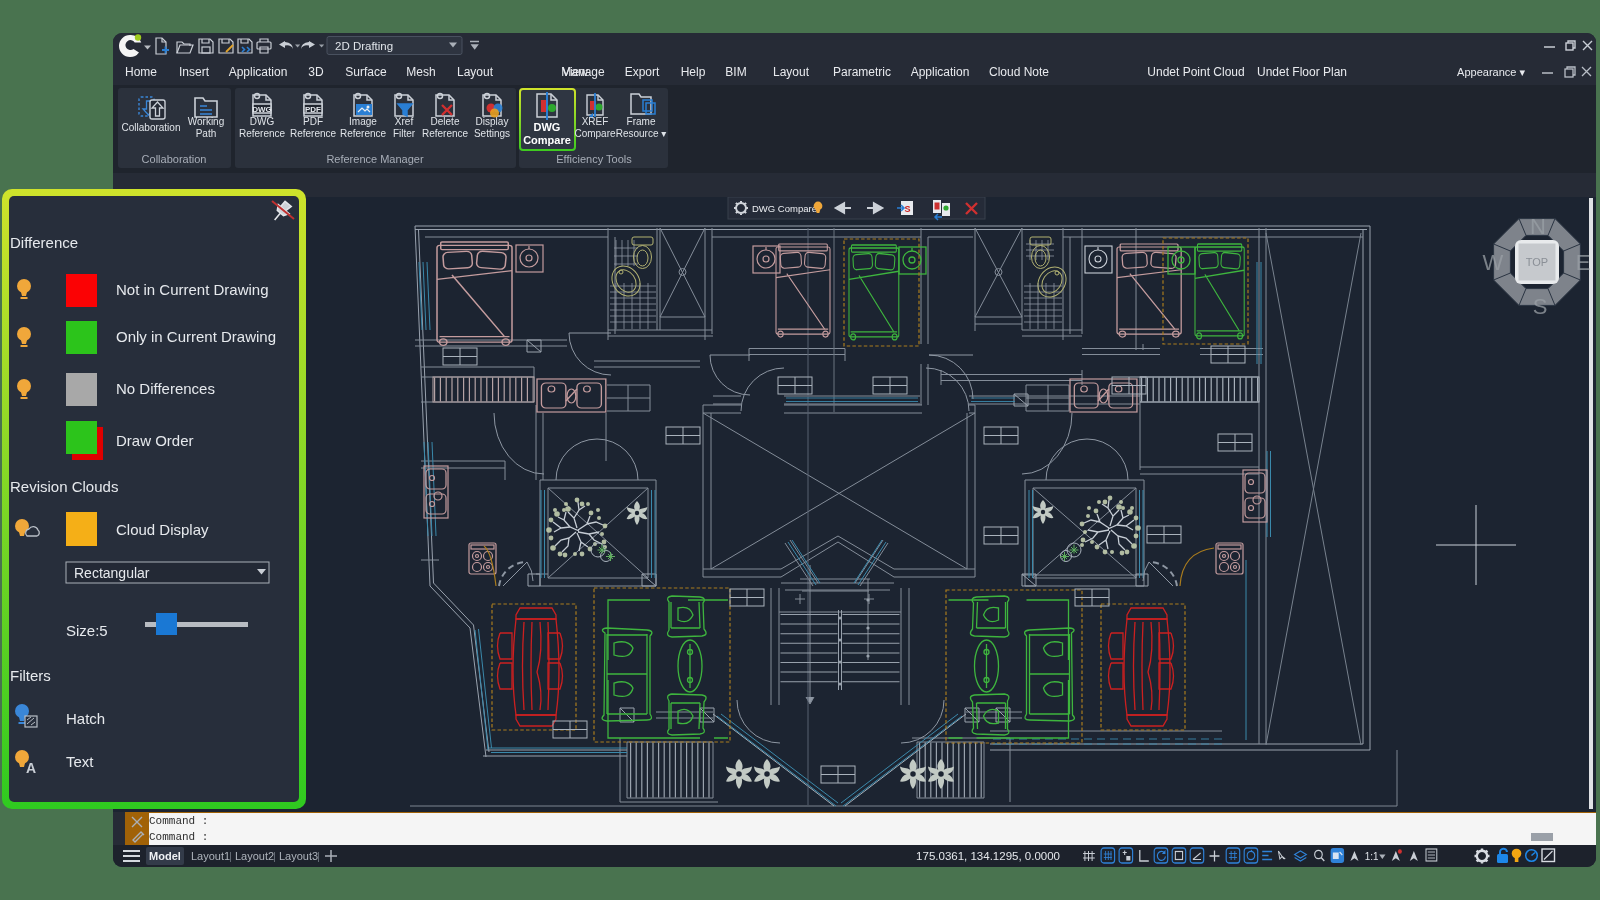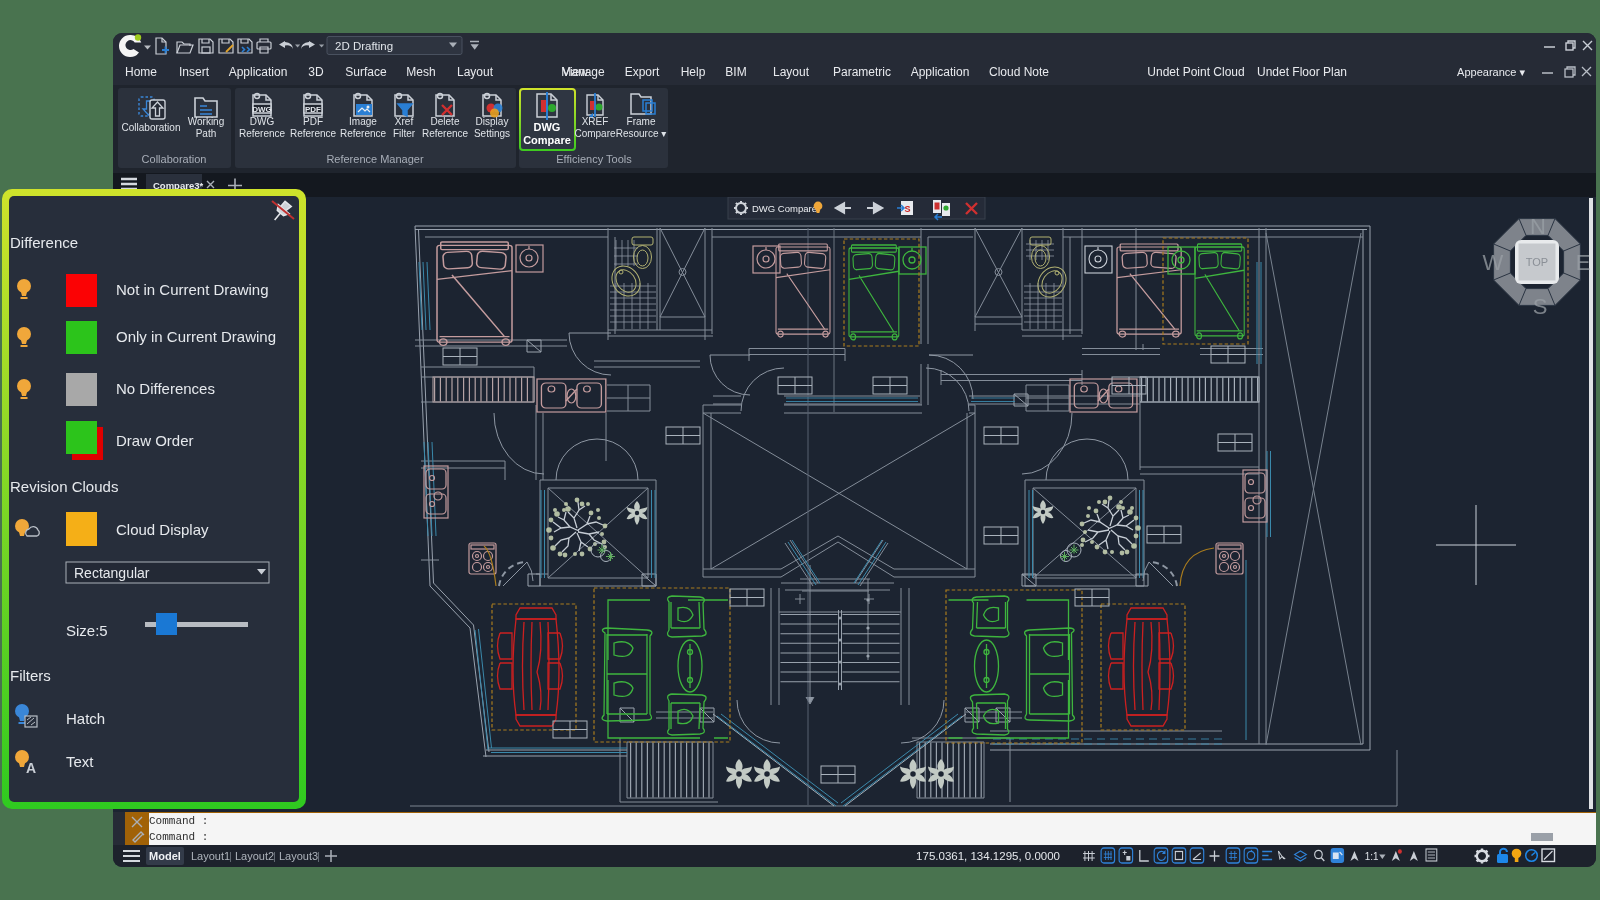--- a/index.html
+++ b/index.html
@@ -222,29 +222,20 @@
 
       <g transform="translate(528,11)" stroke="#ccd1d8" stroke-width="1.5" fill="none">
         <path d="M-10 -2 h8 l2 3 h10 v17 h-20 z"></path>
         <rect x="2" y="4" width="9" height="11" stroke="#2a7fd4"></rect>
           <path d="M5 7 h9 v11 h-9 z" stroke="#2a7fd4"></path>
       </g>
       <text x="528" y="40" font-size="10" fill="#dfe3e8" text-anchor="middle">Frame</text>
         <text x="528" y="52" font-size="10" fill="#dfe3e8" text-anchor="middle">Resource ▾</text>
     </svg>
   </div>
-  <div id="filebar">
-    <svg class="abs" style="left:0;top:0;" width="260" height="24" viewBox="0 0 260 24">
-      <path d="M8 6h16M8 11h16M8 16h16" stroke="#d4d8de" stroke-width="2.4"></path>
-      <rect x="33" y="1" width="56" height="23" fill="#2a303c"></rect>
-      <text x="40" y="16" font-size="9.5" font-weight="bold" fill="#e8ebef">Compare3*</text>
-      <path d="M94 8l7 7M101 8l-7 7" stroke="#aab0b8" stroke-width="1.4"></path>
-      <path d="M115 12.5h14M122 5.5v14" stroke="#aab0b8" stroke-width="1.6"></path>
-    </svg>
-  </div>
   <div id="canvas">
   <svg class="abs" style="left:0;top:0;" width="1483" height="615" viewBox="113 197 1483 615" fill="none">
   <defs>
     <g id="bed">
       <rect x="0" y="3" width="60" height="88" rx="2"></rect>
       <rect x="3" y="0" width="54" height="7" rx="1"></rect>
       <rect x="5" y="9" width="23" height="15" rx="4" transform="rotate(-4 16 16)"></rect>
       <rect x="32" y="9" width="23" height="15" rx="4" transform="rotate(5 43 16)"></rect>
       <path d="M0 34 L60 26 M12 30 L54 86"></path>
       <path d="M2 86 h56"></path>

